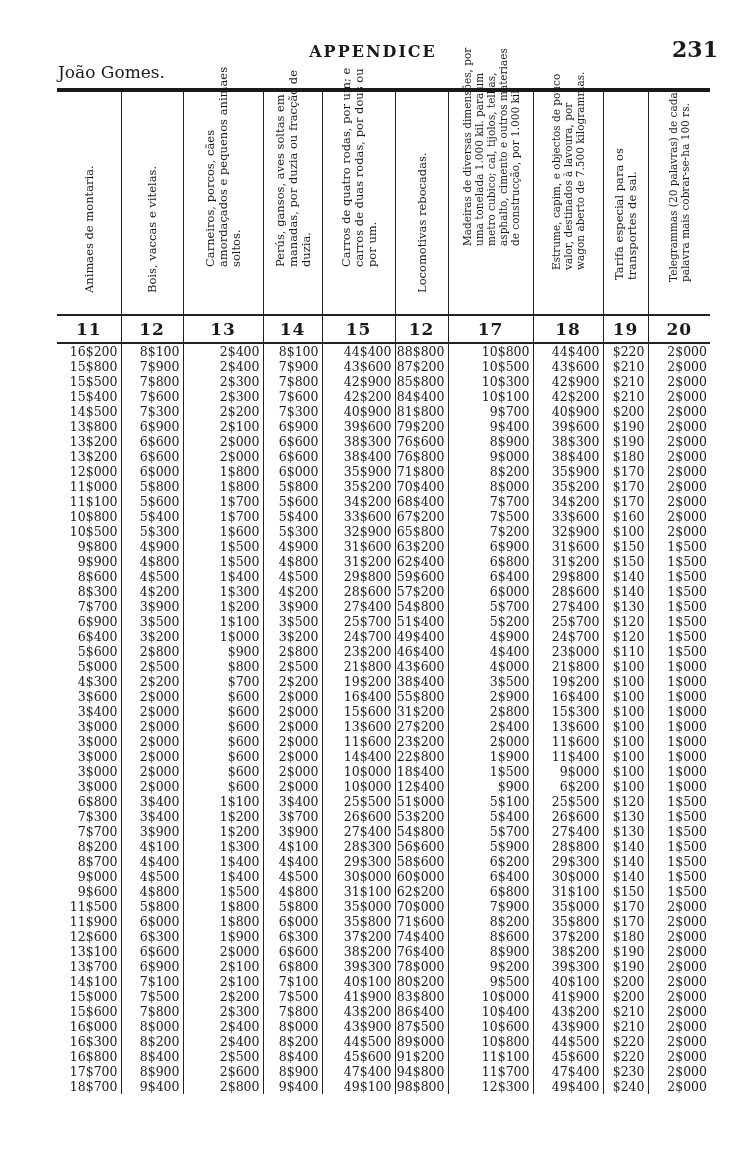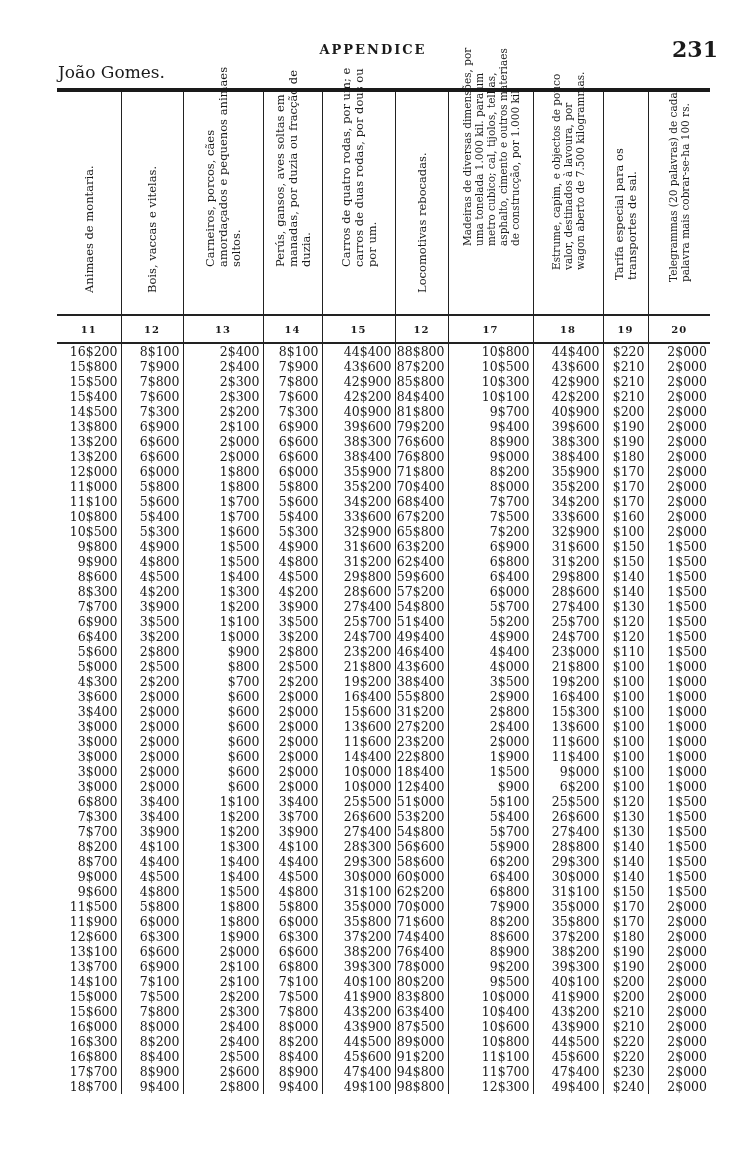--- a/index.html
+++ b/index.html
@@ -3,21 +3,21 @@
   <meta charset="utf-8">
   <style>
     html, body { margin: 0; padding: 0; }
     body {
       width: 746px; height: 1161px; background: #ffffff; color: #1a1a1a;
       font-family: "DejaVu Serif", serif; position: relative; overflow: hidden;
     }
     .page-header { position: absolute; left: 0; top: 0; width: 746px; height: 90px; }
     .appendix-title {
       position: absolute; top: 42px; left: 0; width: 746px; text-align: center;
-      font-family: "DejaVu Serif", serif; font-weight: bold; font-size: 13px; letter-spacing: 2px;
+      font-family: "DejaVu Serif", serif; font-weight: bold; font-size: 16px; letter-spacing: 2px;
     }
     .page-number {
       position: absolute; top: 36px; right: 28px; font-weight: bold; font-size: 22px;
       font-family: "DejaVu Serif", serif;
     }
     .author {
       position: absolute; top: 62px; left: 58px; font-weight: normal; font-size: 17px;
       font-family: "DejaVu Serif", serif;
     }
     .table-wrap { position: absolute; left: 57px; top: 88px; width: 653px; }
@@ -31,21 +31,21 @@
     th:first-child, td:first-child { border-left: none; }
     th.desc { height: 222px; vertical-align: bottom; position: relative; }
     .vtext {
       position: absolute; bottom: 8px; left: 50%;
       transform-origin: 0 0; transform: rotate(-90deg) translateY(-50%);
       white-space: normal; font-size: 11.5px; line-height: 13px; text-align: left;
       font-weight: normal;
     }
     th.num {
       height: 26px; border-top: 2px solid #222; border-bottom: 2px solid #222;
-      font-weight: bold; font-size: 10px; letter-spacing: 1px; text-align: center;
+      font-weight: bold; font-size: 17px; letter-spacing: 1px; text-align: center;
     }
     td {
       font-family: "DejaVu Serif", serif; font-size: 12.5px; line-height: 15px;
       text-align: right; padding-right: 3px; white-space: nowrap; height: 15px;
     }
     tr.first-row td { }
   </style>
 </head>
 <body>
 
@@ -644,21 +644,21 @@
           <td>41$900</td>
           <td>$200</td>
           <td>2$000</td>
         </tr>
         <tr>
           <td>15$600</td>
           <td>7$800</td>
           <td>2$300</td>
           <td>7$800</td>
           <td>43$200</td>
-          <td>63$400</td>
+          <td>86$400</td>
           <td>10$400</td>
           <td>43$200</td>
           <td>$210</td>
           <td>2$000</td>
         </tr>
         <tr>
           <td>16$000</td>
           <td>8$000</td>
           <td>2$400</td>
           <td>8$000</td>

